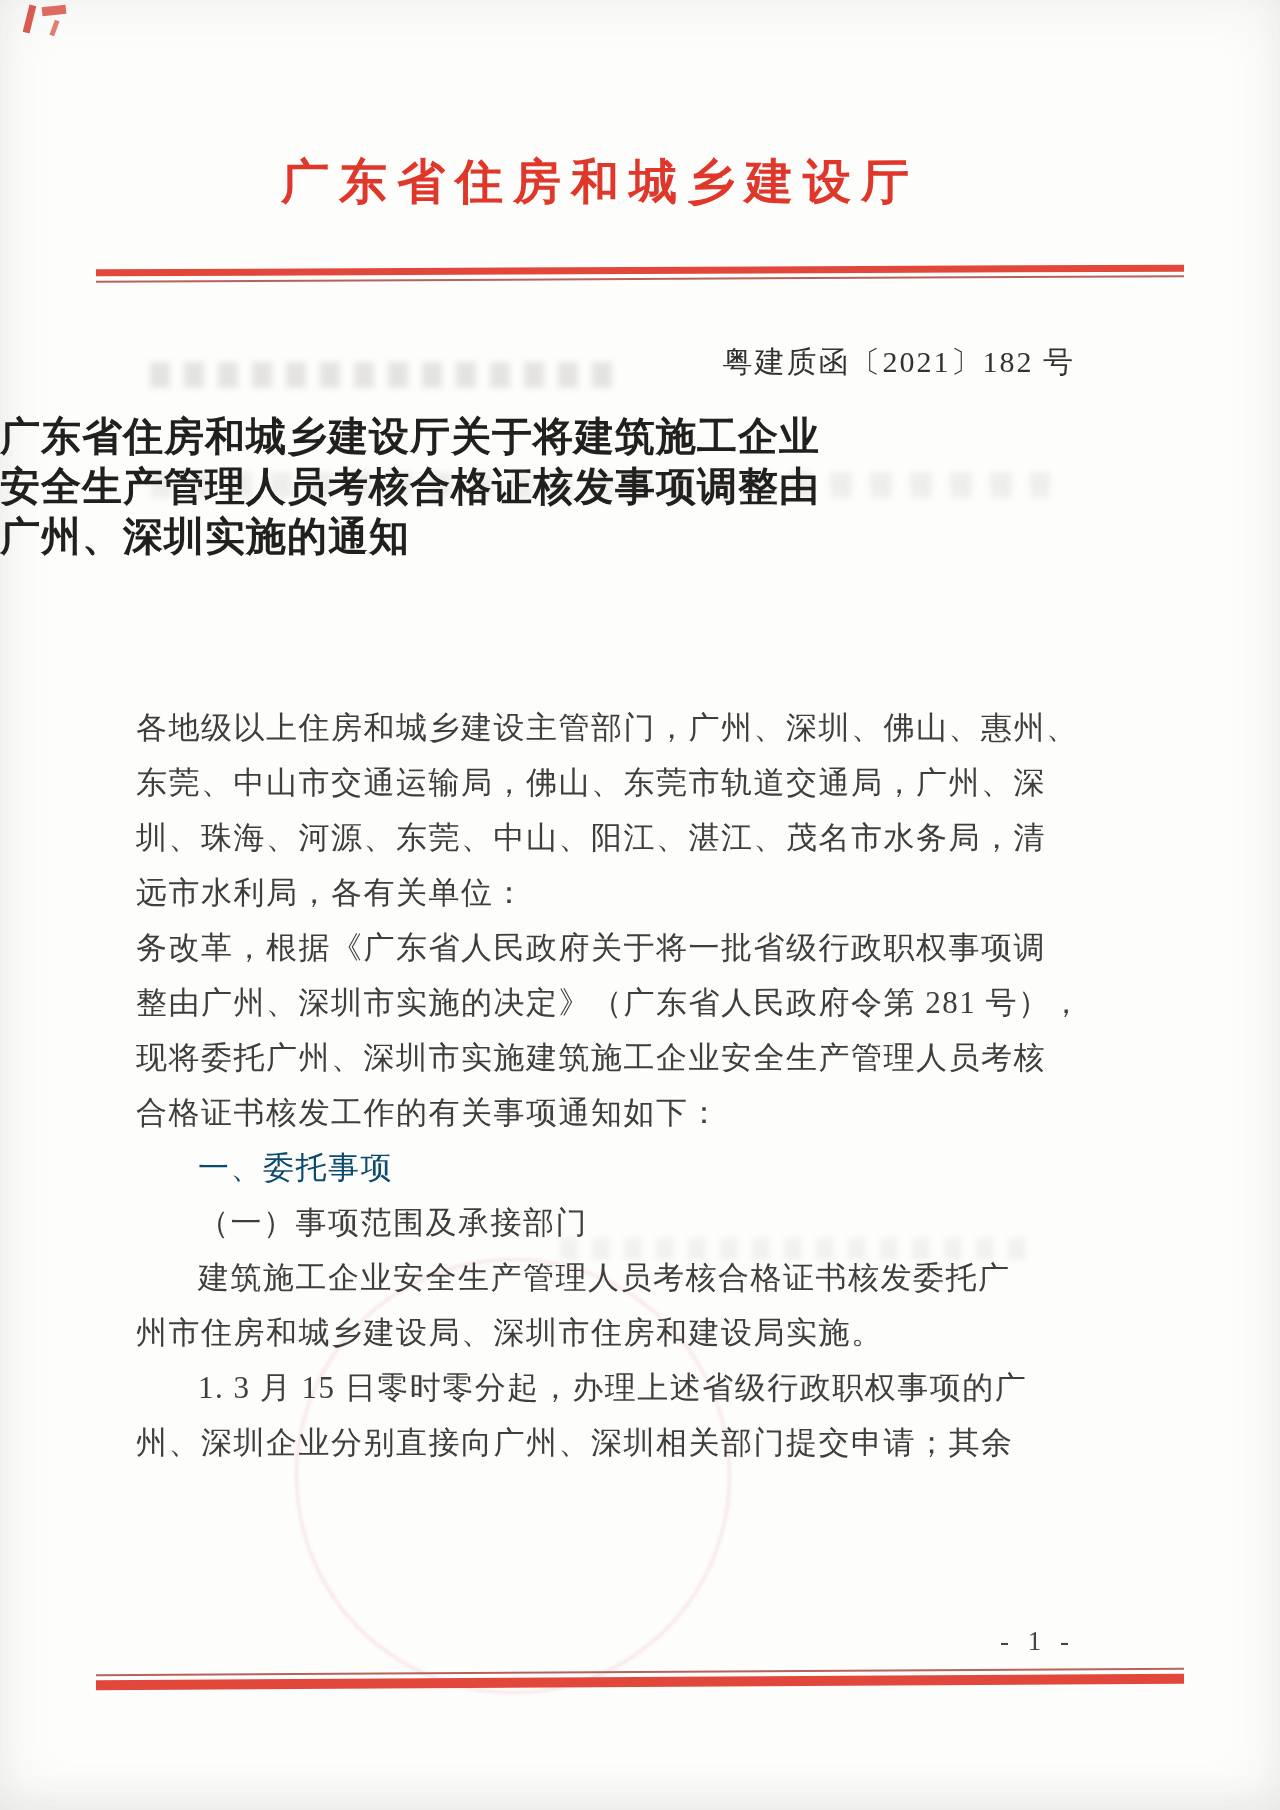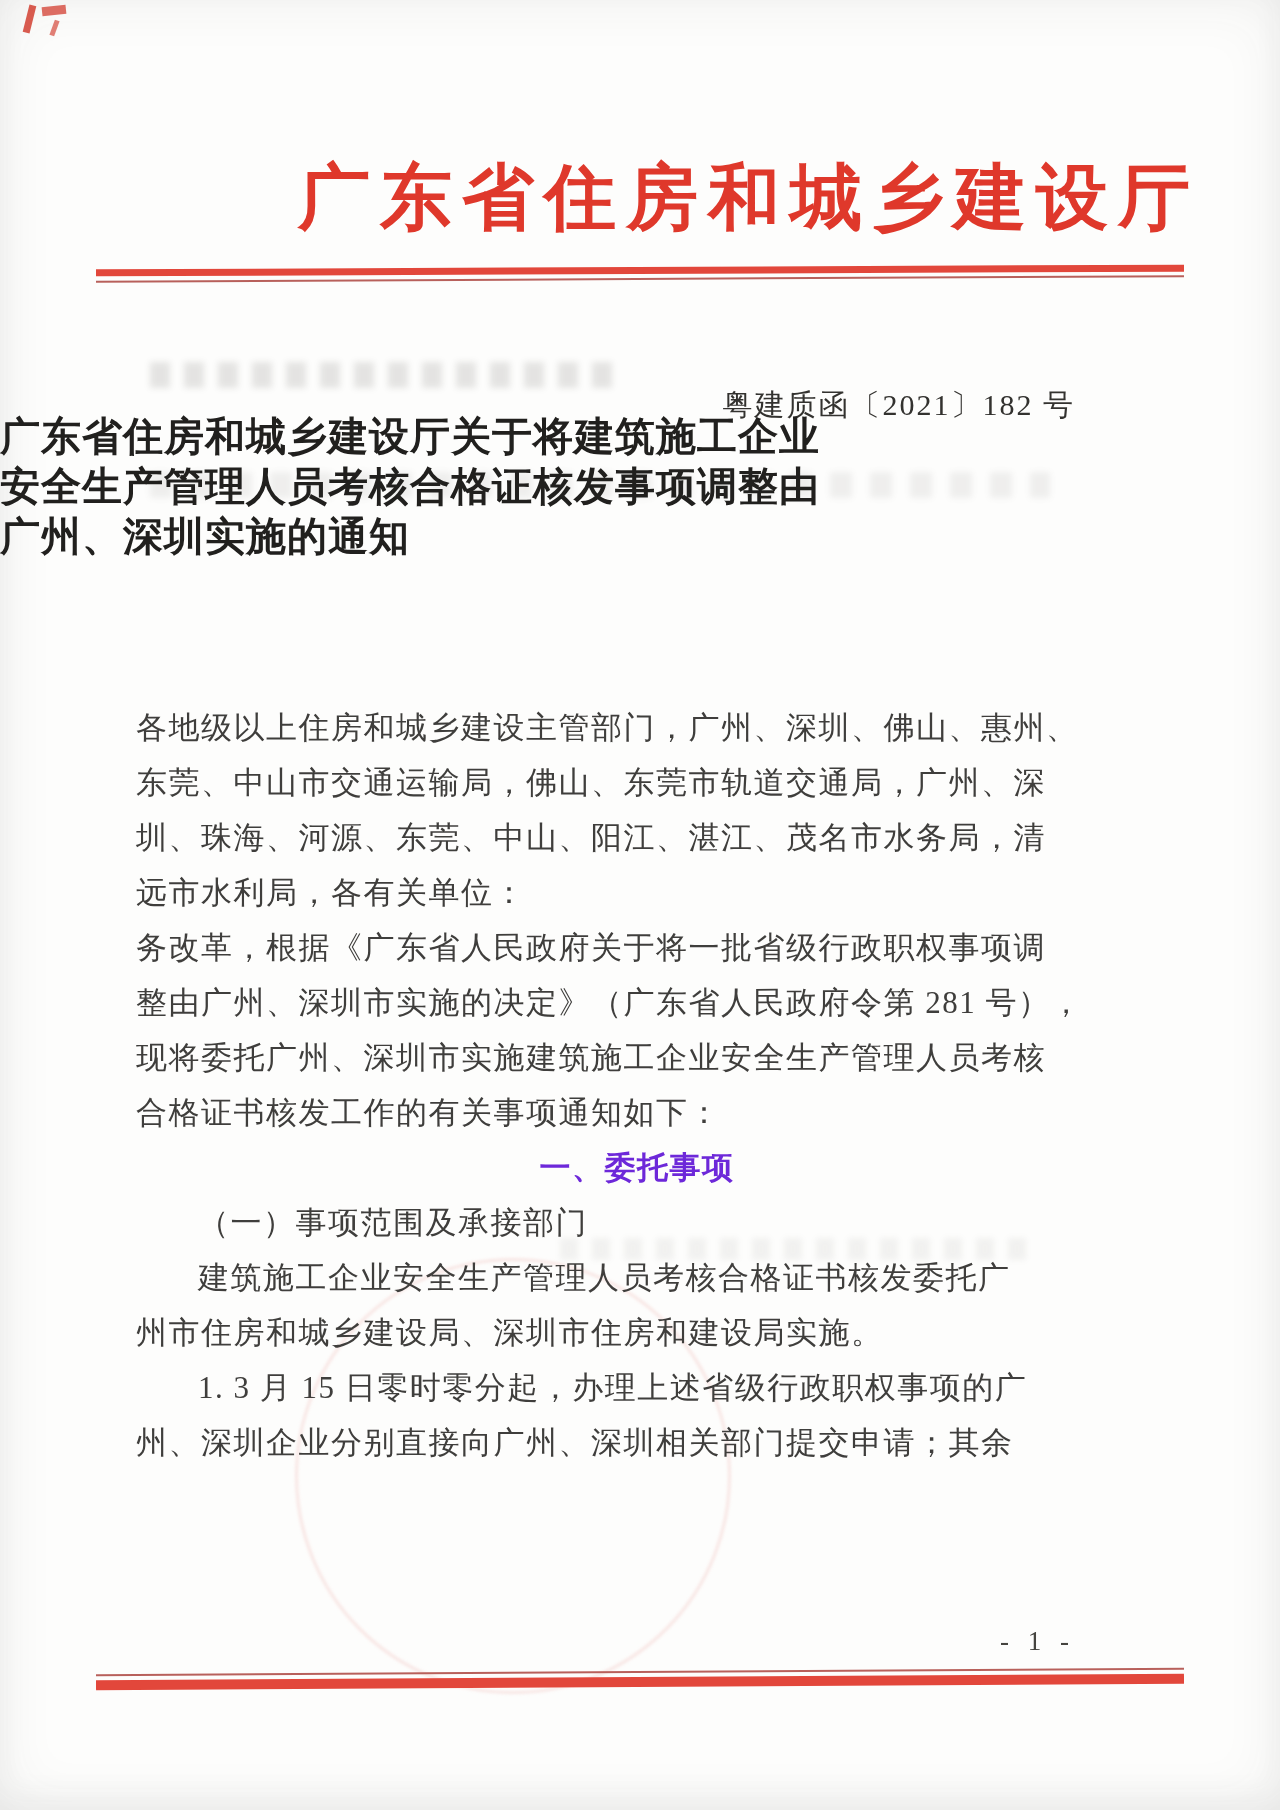--- a/index.html
+++ b/index.html
@@ -8,53 +8,53 @@
     width:1280px;height:1810px;
     margin:0 auto;
     background:#fdfdfc;
     overflow:hidden;
     box-shadow:inset 0 0 60px rgba(60,55,50,.07), inset 0 -14px 30px rgba(60,55,50,.05);
     font-family:"Liberation Serif","DejaVu Serif",serif;
   }
   
   .letterhead{
     position:absolute;top:150px;left:0;width:1200px;
-    text-align:right;
-    font-size:72px;font-weight:bold;
+    text-align:center;
+    font-size:48px;font-weight:bold;
     letter-spacing:10px;
     color:var(--brand-red,#df382b);
     white-space:nowrap;
   }
   .rule{position:absolute;left:96px;width:1088px;}
   .rule-thick-top{top:267px;height:7px;background:var(--rule-red-thick,#e2473b);transform:rotate(-0.25deg);}
   .rule-thin-bottom{top:278px;height:2px;background:var(--rule-red-thin,#b8605b);transform:rotate(-0.3deg);}
   
   .doc-number{
     position:absolute;top:342px;right:205px;
     font-size:30px;color:#33322f;
-    letter-spacing:2px;white-space:nowrap;margin-top:43px;
+    letter-spacing:2px;white-space:nowrap;
   }
   
   .doc-title{
     position:absolute;top:412px;left:0;width:1175px;
     color:var(--title-text,#21201e);
     font-weight:bold;font-size:40px;line-height:50px;
     letter-spacing:1px;
   }
   
   .body-text{
     position:absolute;top:700px;left:136px;width:940px;
     font-size:31px;line-height:55px;
     color:var(--body-text,#3f3e3c);
     letter-spacing:1.5px;
     white-space:nowrap;
   }
   .bline{height:55px;}
   .ind{padding-left:62px;}
-  .bold{font-weight:bold;color:#6d28d9;text-align:center;}
+  .bold{font-weight:normal;color:#0c4a6e;}
   
   .page-number{
     position:absolute;top:1626px;right:205px;
     font-size:27px;color:#45443f;letter-spacing:6px;
   }
   .frule{position:absolute;left:96px;width:1088px;}
   .frule-thin-top{top:1671px;height:2px;background:var(--rule-red-thin,#b8605b);transform:rotate(-0.35deg);}
   .frule-thick-bottom{top:1677px;height:10px;background:var(--rule-red-thick,#e2473b);transform:rotate(-0.35deg);}
   
   .corner-a{position:absolute;left:26px;top:5px;width:7px;height:28px;background:#d4493c;transform:rotate(14deg);opacity:.9;}

